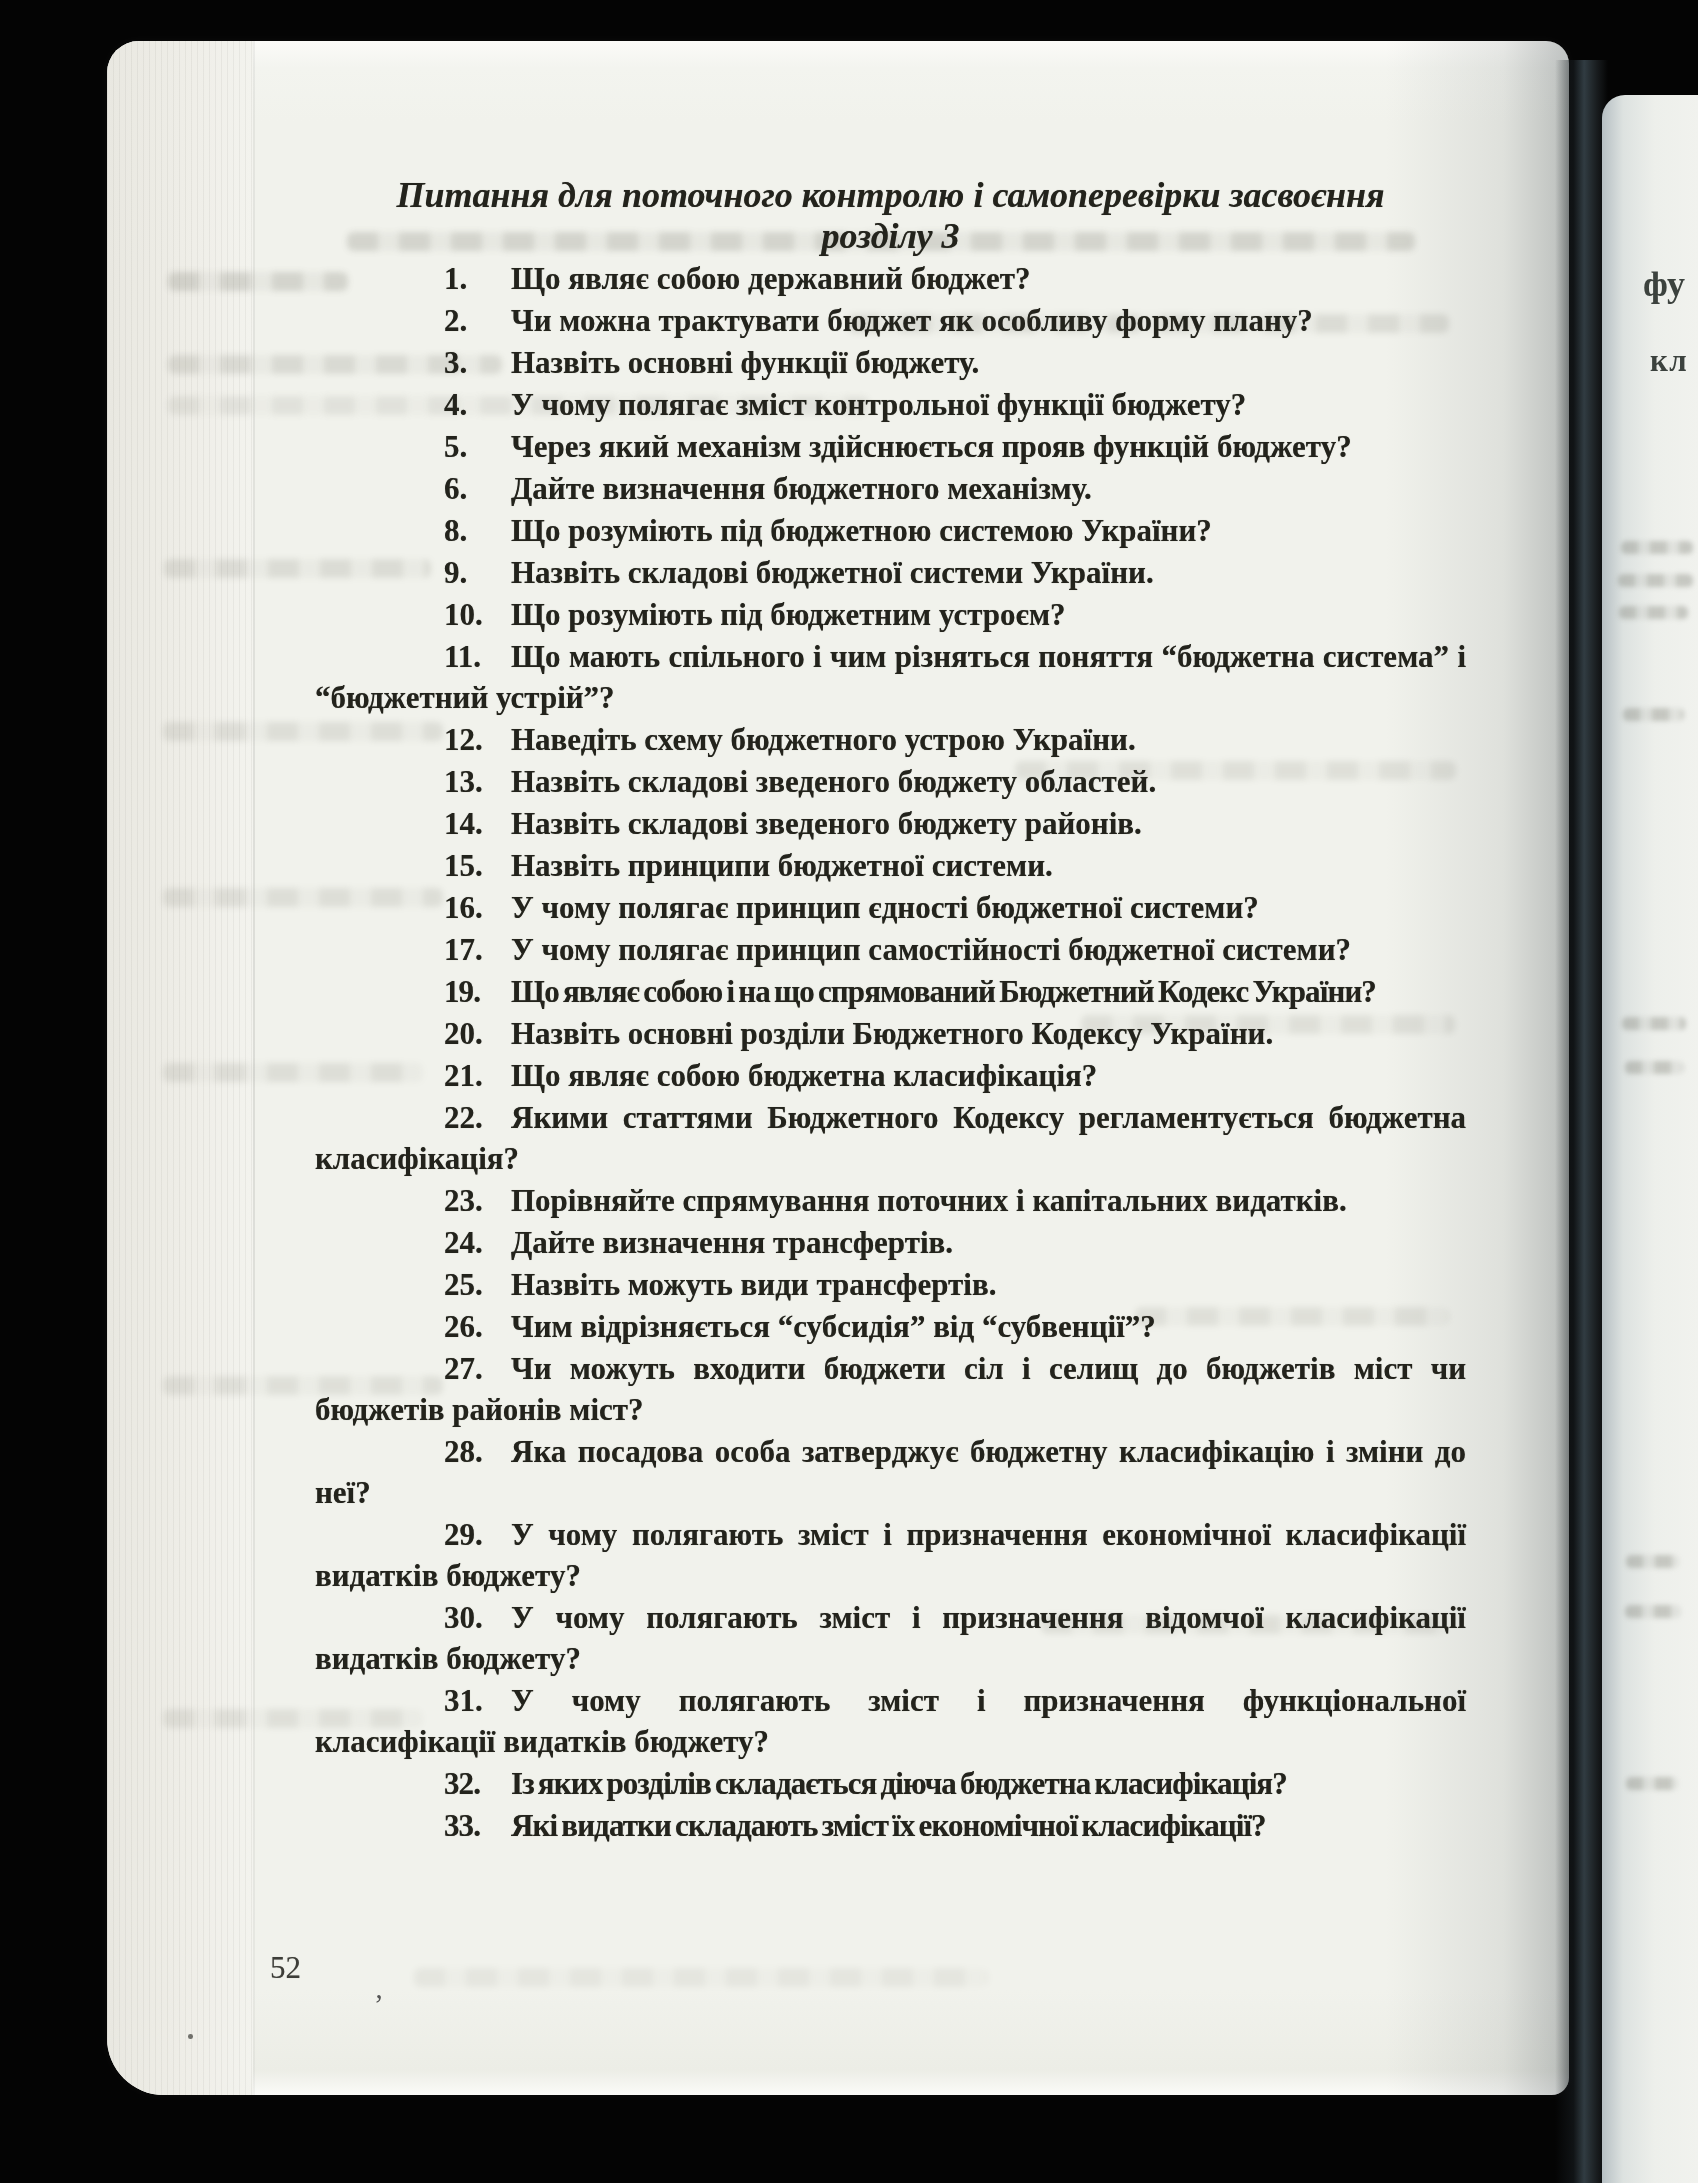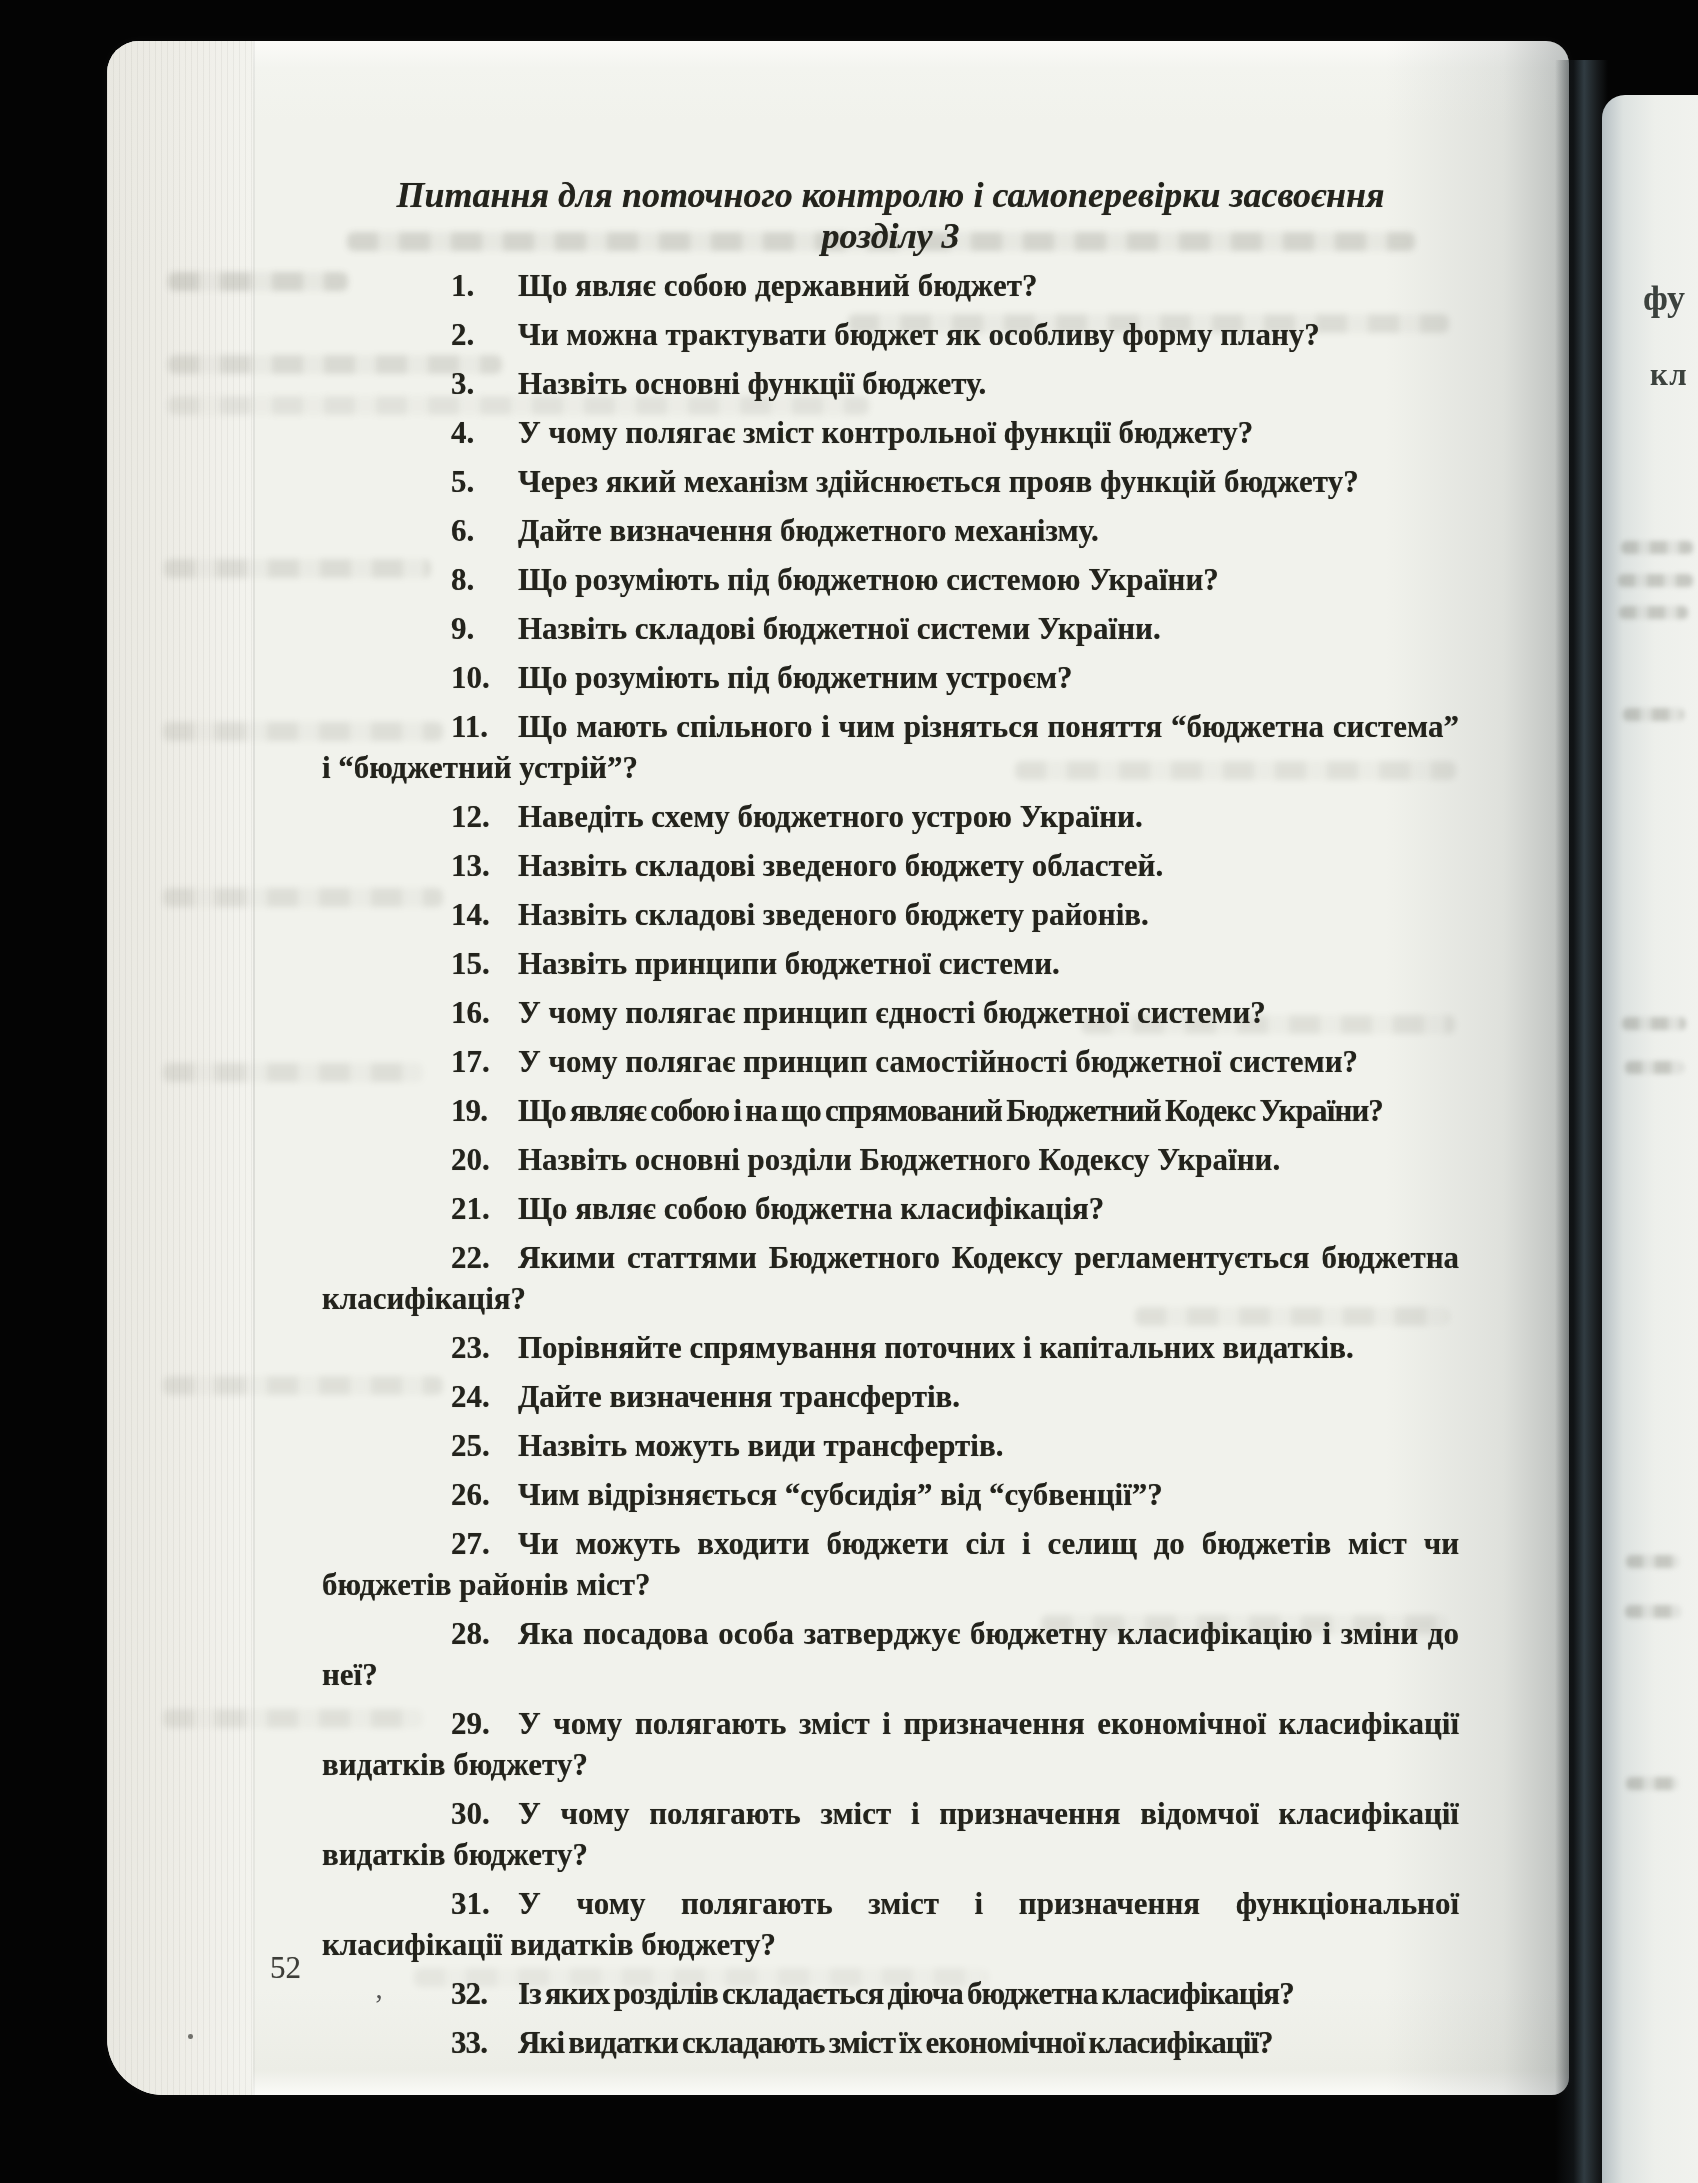--- a/index.html
+++ b/index.html
@@ -37,21 +37,20 @@
   }
   
   .facing-page{
     position:absolute;left:1602px;top:95px;width:96px;height:2088px;
     border-radius:23px 0 0 0;
     background:linear-gradient(90deg,#b6bfc3 0,#dde2e0 22%,#edefeb 55%,#f1f2ee 100%);
   }
   .facing-frag{
     position:absolute;font-weight:bold;color:#3c423e;
     filter:blur(0.4px);
-    margin-top:14px;
   }
   .frag-1{left:41px;top:168px;font-size:36px;}
   .frag-2{left:48px;top:248px;font-size:31px;letter-spacing:1.3px;}
   .fghost{
     position:absolute;height:13.3px;border-radius:5.3px;
     background:repeating-linear-gradient(90deg, rgba(120,122,112,0.35) 0 17.4px, rgba(120,122,112,0.12) 17.4px 29px);
     filter:blur(2.7px);
   }
   .fg1{left:18.7px;top:446px;width:72px;}
   .fg2{left:16px;top:479px;width:75px;}
@@ -88,21 +87,21 @@
   .content{
     position:absolute;left:314px;top:175px;width:1153px;
     color:#23231c;
   }
   .title{
     text-align:center;font-weight:bold;font-style:italic;
     font-size:36px;line-height:41px;
     text-shadow:0 0 0.7px rgba(40,40,32,0.55);
   }
   .q{
-    margin:8px;padding:0;text-indent:129px;text-align:justify;
+    margin:1px;padding:0;text-indent:129px;text-align:justify;
     font-weight:bold;font-size:31px;line-height:41px;
     text-shadow:0 0 0.7px rgba(40,40,32,0.5);
   }
   .q .num{display:inline-block;min-width:67px;text-indent:0;}
   .q.cond{letter-spacing:-0.9px;word-spacing:-2.7px;}
   .page-number{
     position:absolute;left:270px;top:1950px;
     font-size:31px;color:#3d3d38;text-shadow:0 0 0.7px rgba(40,40,32,0.4);
   }
   .stray-comma{

